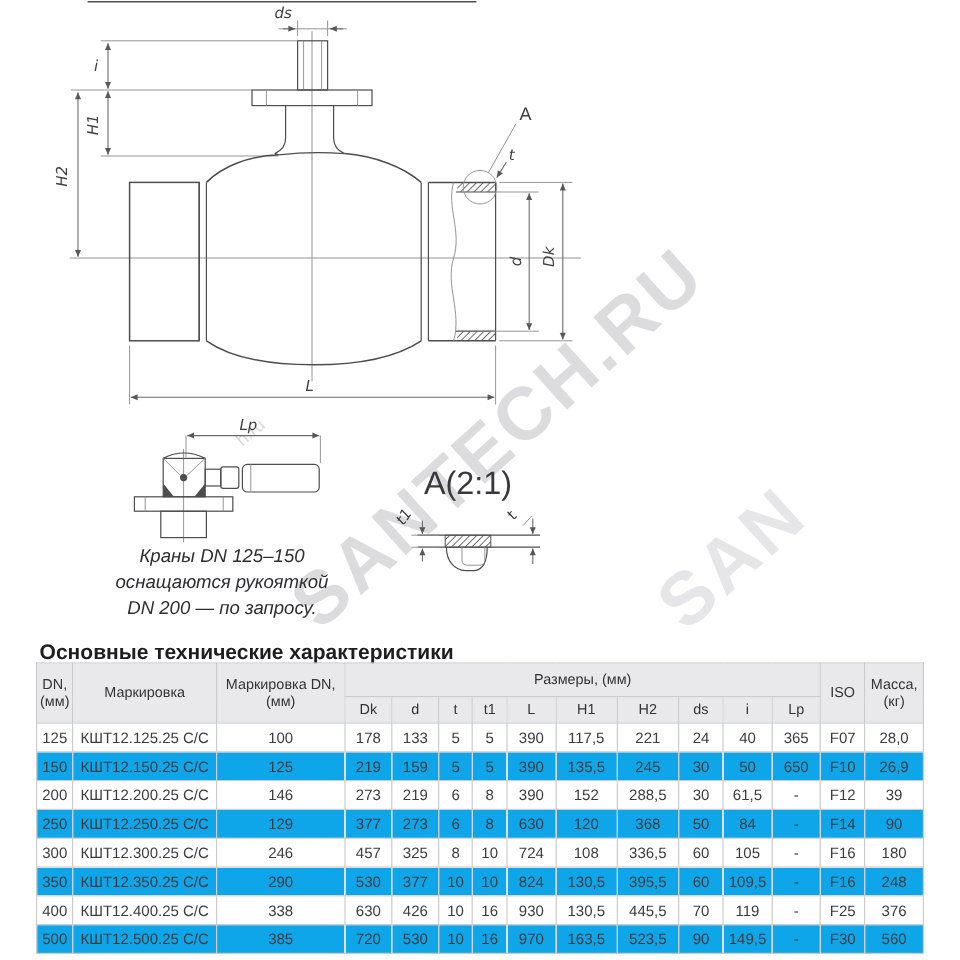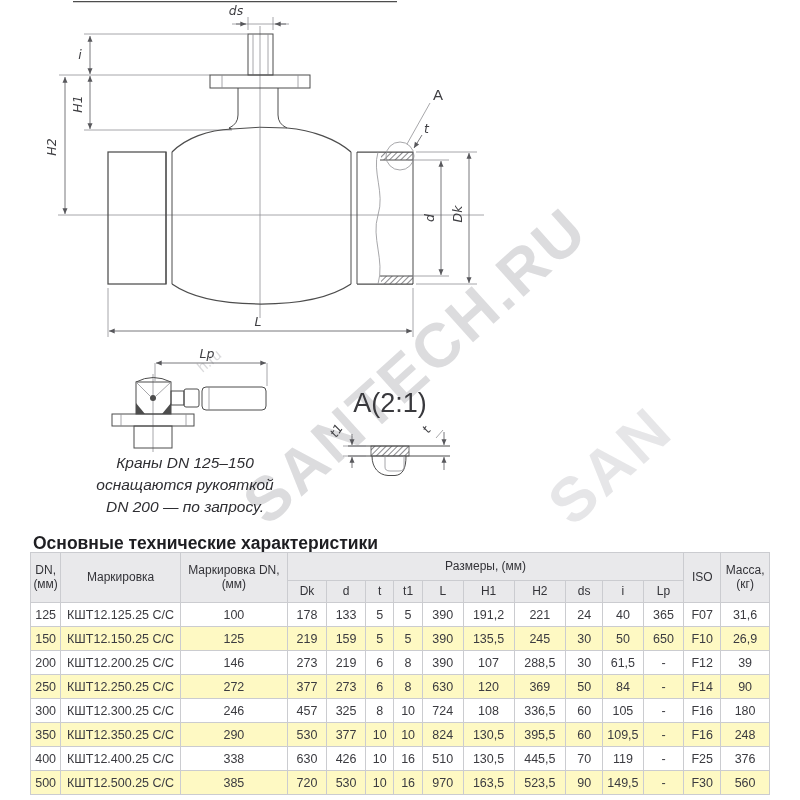--- a/index.html
+++ b/index.html
@@ -35,21 +35,21 @@
   table.specs{position:absolute;left:30px;top:552px;width:740px;
               border-collapse:collapse;table-layout:fixed;
               font-size:12.5px;color:#3b3b40;}
   table.specs th,table.specs td{border:1px solid #cbccd0;text-align:center;
               padding:0 1px;overflow:hidden;}
   table.specs thead th{background:#e9e9eb;font-weight:400;font-size:12px;
               color:#333338;line-height:1.12;vertical-align:middle;}
   table.specs thead tr.h1 th{height:27px;}
   table.specs thead tr.h2 th{height:21px;}
   table.specs tbody td{height:23px;background:#ffffff;}
-  table.specs tbody tr.alt td{background:#fef9c3;text-align:center;}
+  table.specs tbody tr.alt td{background:#0ea5e9;text-align:center;}
 </style>
 </head>
 <body>
 
 <div class="page">
 
   <div class="wm wm-main">SANTECH.RU</div>
   <div class="wm wm-small">h.ru</div>
   <div class="wm wm-frag">SAN</div>
 
@@ -243,27 +243,27 @@
     <tbody>
         <tr>
           <td>125</td>
           <td>КШТ12.125.25 С/С</td>
           <td>100</td>
           <td>178</td>
           <td>133</td>
           <td>5</td>
           <td>5</td>
           <td>390</td>
-          <td>191,2</td>
+          <td>117,5</td>
           <td>221</td>
           <td>24</td>
           <td>40</td>
           <td>365</td>
           <td>F07</td>
-          <td>31,6</td>
+          <td>28,0</td>
         </tr>
         <tr class="alt">
           <td>150</td>
           <td>КШТ12.150.25 С/С</td>
           <td>125</td>
           <td>219</td>
           <td>159</td>
           <td>5</td>
           <td>5</td>
           <td>390</td>
@@ -277,39 +277,39 @@
         </tr>
         <tr>
           <td>200</td>
           <td>КШТ12.200.25 С/С</td>
           <td>146</td>
           <td>273</td>
           <td>219</td>
           <td>6</td>
           <td>8</td>
           <td>390</td>
-          <td>107</td>
+          <td>152</td>
           <td>288,5</td>
           <td>30</td>
           <td>61,5</td>
           <td>-</td>
           <td>F12</td>
           <td>39</td>
         </tr>
         <tr class="alt">
           <td>250</td>
           <td>КШТ12.250.25 С/С</td>
-          <td>272</td>
+          <td>129</td>
           <td>377</td>
           <td>273</td>
           <td>6</td>
           <td>8</td>
           <td>630</td>
           <td>120</td>
-          <td>369</td>
+          <td>368</td>
           <td>50</td>
           <td>84</td>
           <td>-</td>
           <td>F14</td>
           <td>90</td>
         </tr>
         <tr>
           <td>300</td>
           <td>КШТ12.300.25 С/С</td>
           <td>246</td>
@@ -344,21 +344,21 @@
           <td>248</td>
         </tr>
         <tr>
           <td>400</td>
           <td>КШТ12.400.25 С/С</td>
           <td>338</td>
           <td>630</td>
           <td>426</td>
           <td>10</td>
           <td>16</td>
-          <td>510</td>
+          <td>930</td>
           <td>130,5</td>
           <td>445,5</td>
           <td>70</td>
           <td>119</td>
           <td>-</td>
           <td>F25</td>
           <td>376</td>
         </tr>
         <tr class="alt">
           <td>500</td>

